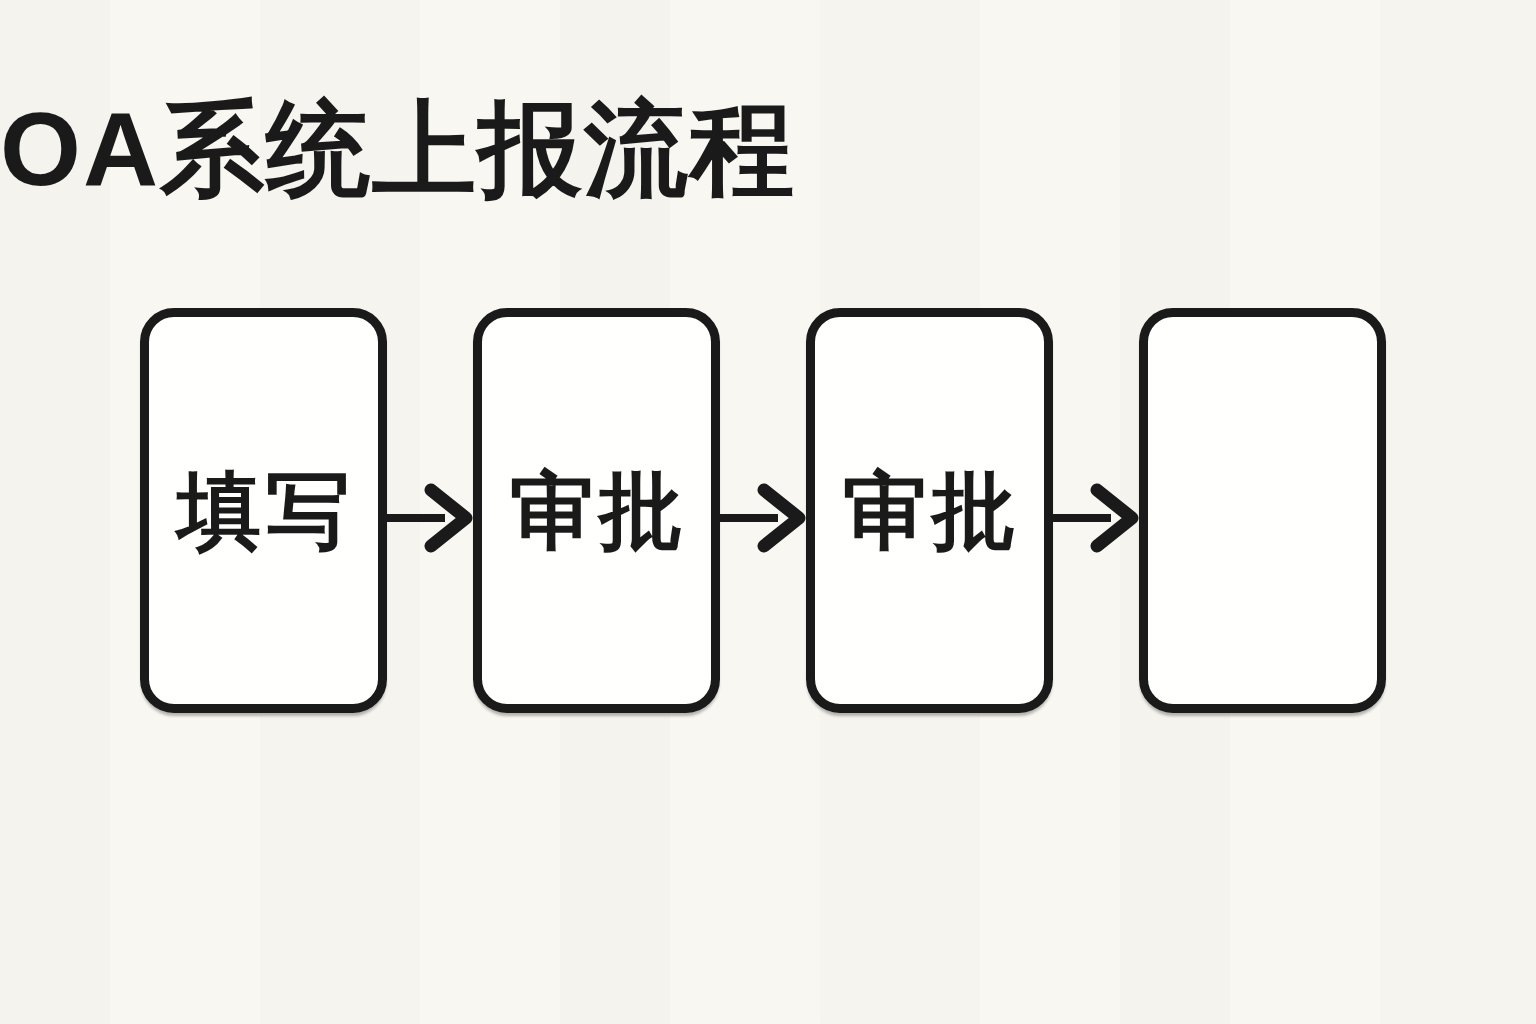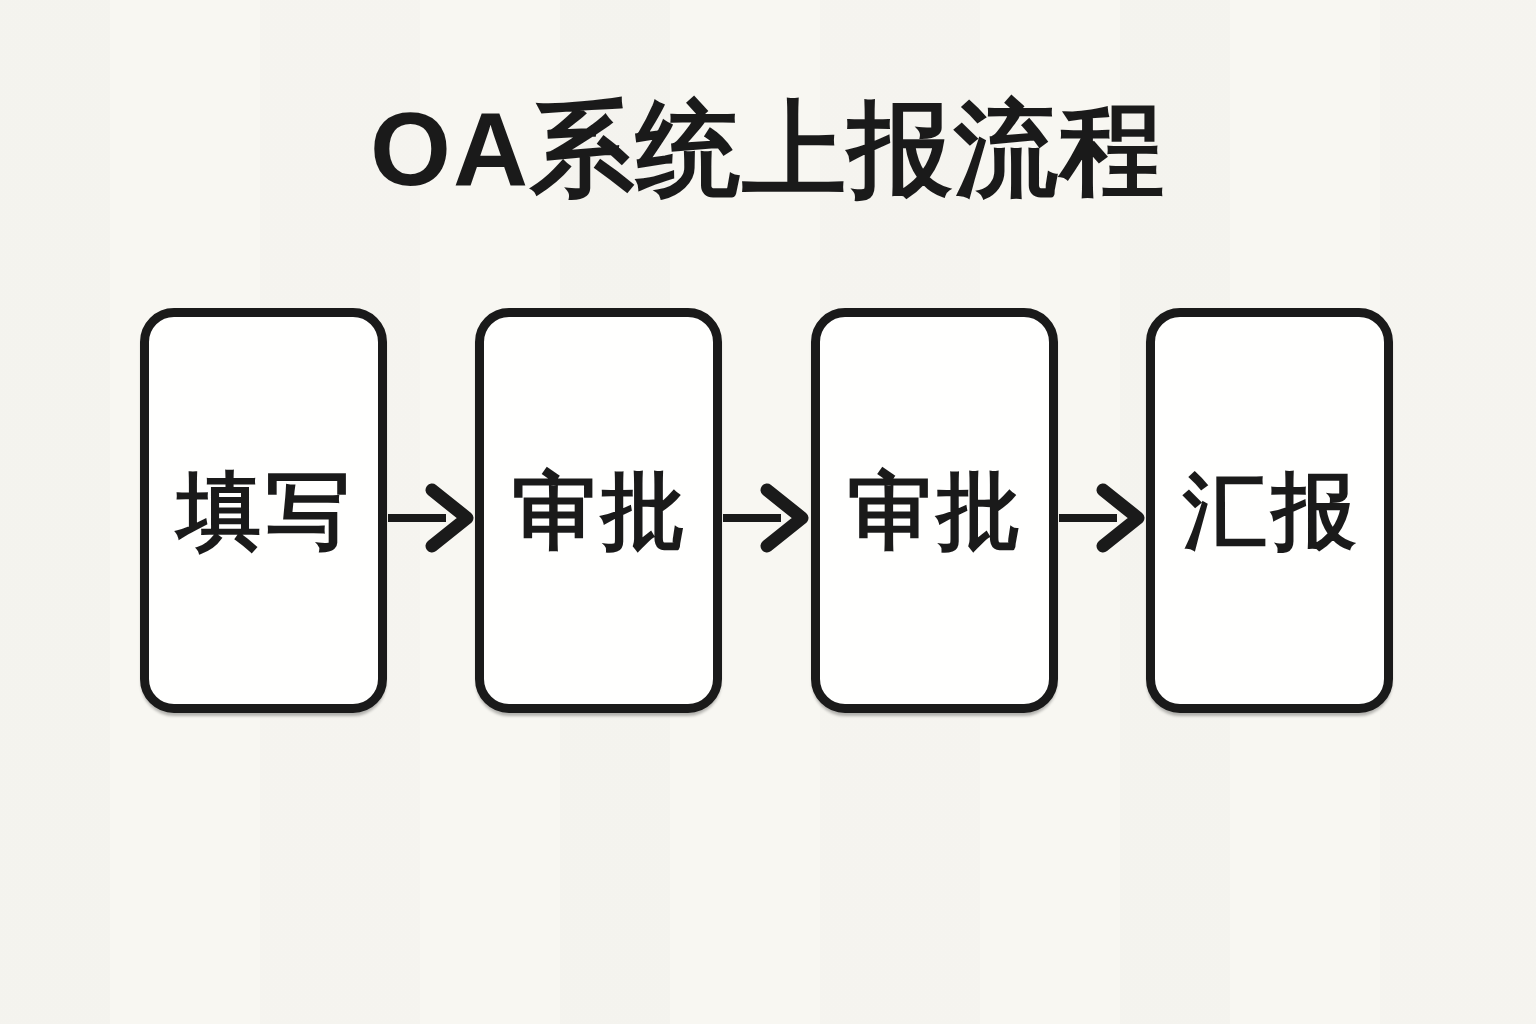--- a/index.html
+++ b/index.html
@@ -25,36 +25,35 @@
         rgba(255,255,255,0.02) 110px, rgba(255,255,255,0.02) 260px,
         rgba(0,0,0,0.01) 260px, rgba(0,0,0,0.01) 420px,
         rgba(255,255,255,0.0) 420px, rgba(255,255,255,0.0) 560px);
     pointer-events: none;
   }
   .page-title {
     position: absolute;
     top: 90px;
     left: 0;
     right: 0;
-    text-align: center;
+    text-align: left;
     font-size: 104px;
     line-height: 1.15;
     font-weight: 900;
     letter-spacing: 2px;
     white-space: nowrap;
     color: var(--ink, #1a1a1a);
   }
   .flow-row {
     position: absolute;
     top: 308px;
     left: 140px;
     right: 143px;
     height: 405px;
     display: flex;
-    justify-content: space-between;
     align-items: stretch;
   }
   .step-box {
     box-sizing: border-box;
     width: 247px;
     background: var(--boxfill, #fffffe);
     border: 9px solid var(--ink, #1a1a1a);
     border-radius: 34px;
     display: flex;
     flex-direction: column;
@@ -116,16 +115,15 @@
   </div>
 
   <div class="arrow-wrap">
     <svg class="arrow" width="86" height="76" viewBox="0 0 86 76" aria-hidden="true">
       <line x1="0" y1="38" x2="58" y2="38" stroke="#1a1a1a" stroke-width="8"></line>
       <polyline points="44,10 79,38 44,66" fill="none" stroke="#1a1a1a" stroke-width="13" stroke-linecap="round" stroke-linejoin="round"></polyline>
     </svg>
   </div>
 
   <div class="step-box">
-    <div class="step-line">汇报</div>
   </div>
 
 </div>
 
 </body></html>

